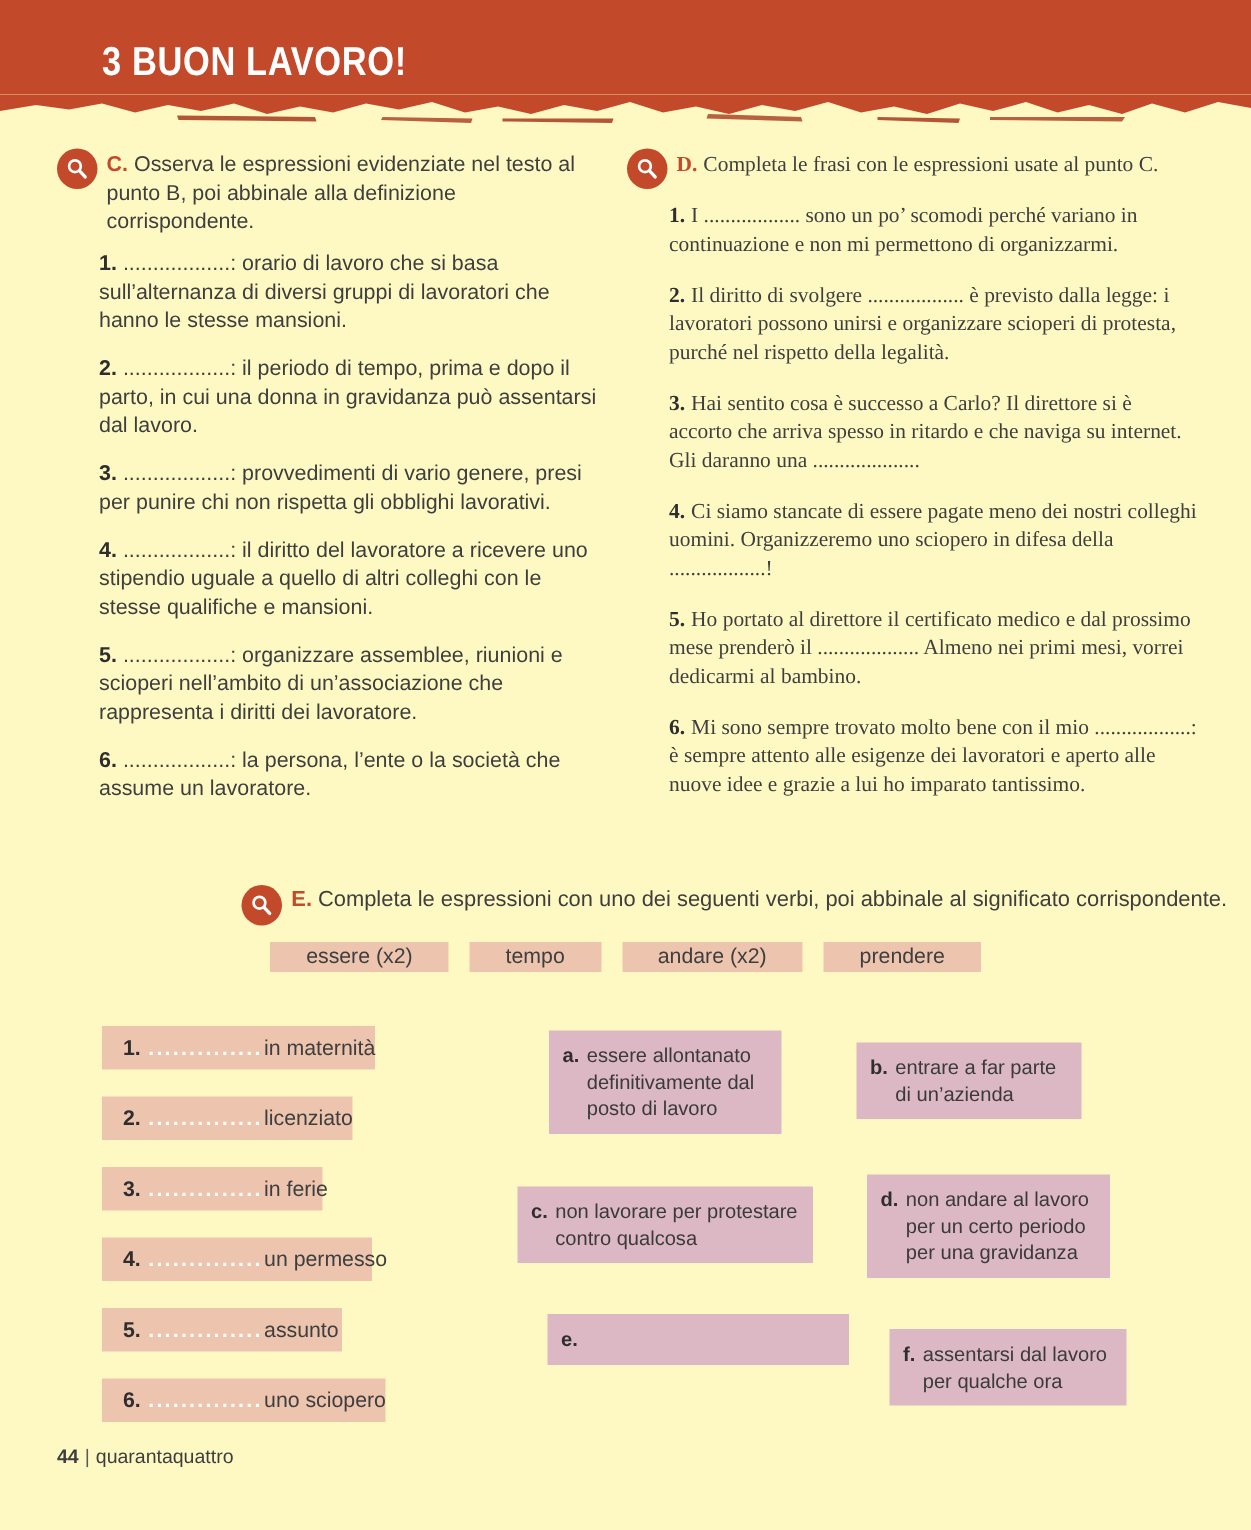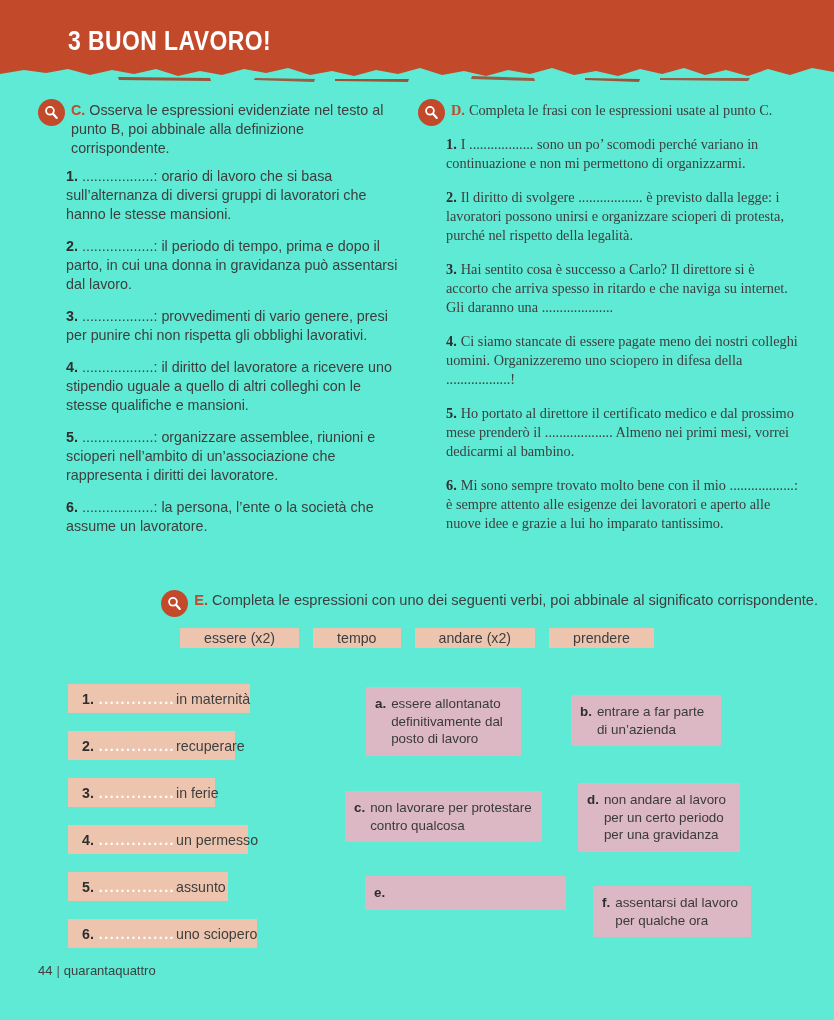--- a/index.html
+++ b/index.html
@@ -1,17 +1,17 @@
 <!DOCTYPE html>
 <html lang="it"><head>
 <meta charset="utf-8">
 <style>
   html,body{margin:0;padding:0;background:#ffffff;}
   .page{
-    position:relative;width:834px;height:1020px;background:#5eead4;
+    position:relative;width:834px;height:1020px;background:#fef9c3;
     font-family:"Liberation Sans","DejaVu Sans",sans-serif;
     color:#3e3e3e;overflow:hidden;
   }
   
   .header-band{position:absolute;left:0;top:0;width:834px;height:63px;background:#C3492B;}
   .page-title{
     position:absolute;left:68px;top:26px;margin:0;color:#fff;
     font-size:27px;font-weight:bold;letter-spacing:.5px;white-space:nowrap;
     transform:scaleX(.85);transform-origin:left center;
   }
@@ -35,21 +35,21 @@
   
   .numbox{position:absolute;height:29px;background:#EDC5AF;display:flex;align-items:center;
     padding-left:14px;box-sizing:border-box;font-size:14.2px;white-space:nowrap;}
   .numbox .num{font-weight:bold;color:#2e2e2e;margin-right:5px;}
   .numbox .dots{color:#ffffff;font-weight:bold;letter-spacing:1.5px;margin-right:1px;}
   .defbox{position:absolute;background:#DBB8C3;padding:8px 9px;box-sizing:border-box;
     display:flex;font-size:13.4px;line-height:1.32;color:#3a3a3a;}
   .defbox .letter{font-weight:bold;color:#2e2e2e;margin-right:5px;}
   
   .footer{position:absolute;left:38px;top:963px;font-size:13px;color:#3e3e3e;display:flex;align-items:center;}
-  .footer .pnum{font-weight:normal;margin-right:4px;}
+  .footer .pnum{font-weight:bold;margin-right:4px;}
   .footer .sep{margin-right:4px;color:#5a5a5a;}
 </style>
 </head>
 <body>
 
 <div class="page">
 
   <div class="header-band">
     <h1 class="page-title">3 BUON LAVORO!</h1>
   </div>
@@ -119,21 +119,21 @@
   </div>
 
   <div class="numbox" style="left:68px;top:684px;width:182px;">
     <span class="num">1.</span>
       <span class="dots">..............</span>
       <span>in maternità</span>
   </div>
   <div class="numbox" style="left:68px;top:731px;width:167px;">
     <span class="num">2.</span>
       <span class="dots">..............</span>
-      <span>recuperare</span>
+      <span>licenziato</span>
   </div>
   <div class="numbox" style="left:68px;top:778px;width:147px;">
     <span class="num">3.</span>
       <span class="dots">..............</span>
       <span>in ferie</span>
   </div>
   <div class="numbox" style="left:68px;top:825px;width:180px;">
     <span class="num">4.</span>
       <span class="dots">..............</span>
       <span>un permesso</span>

